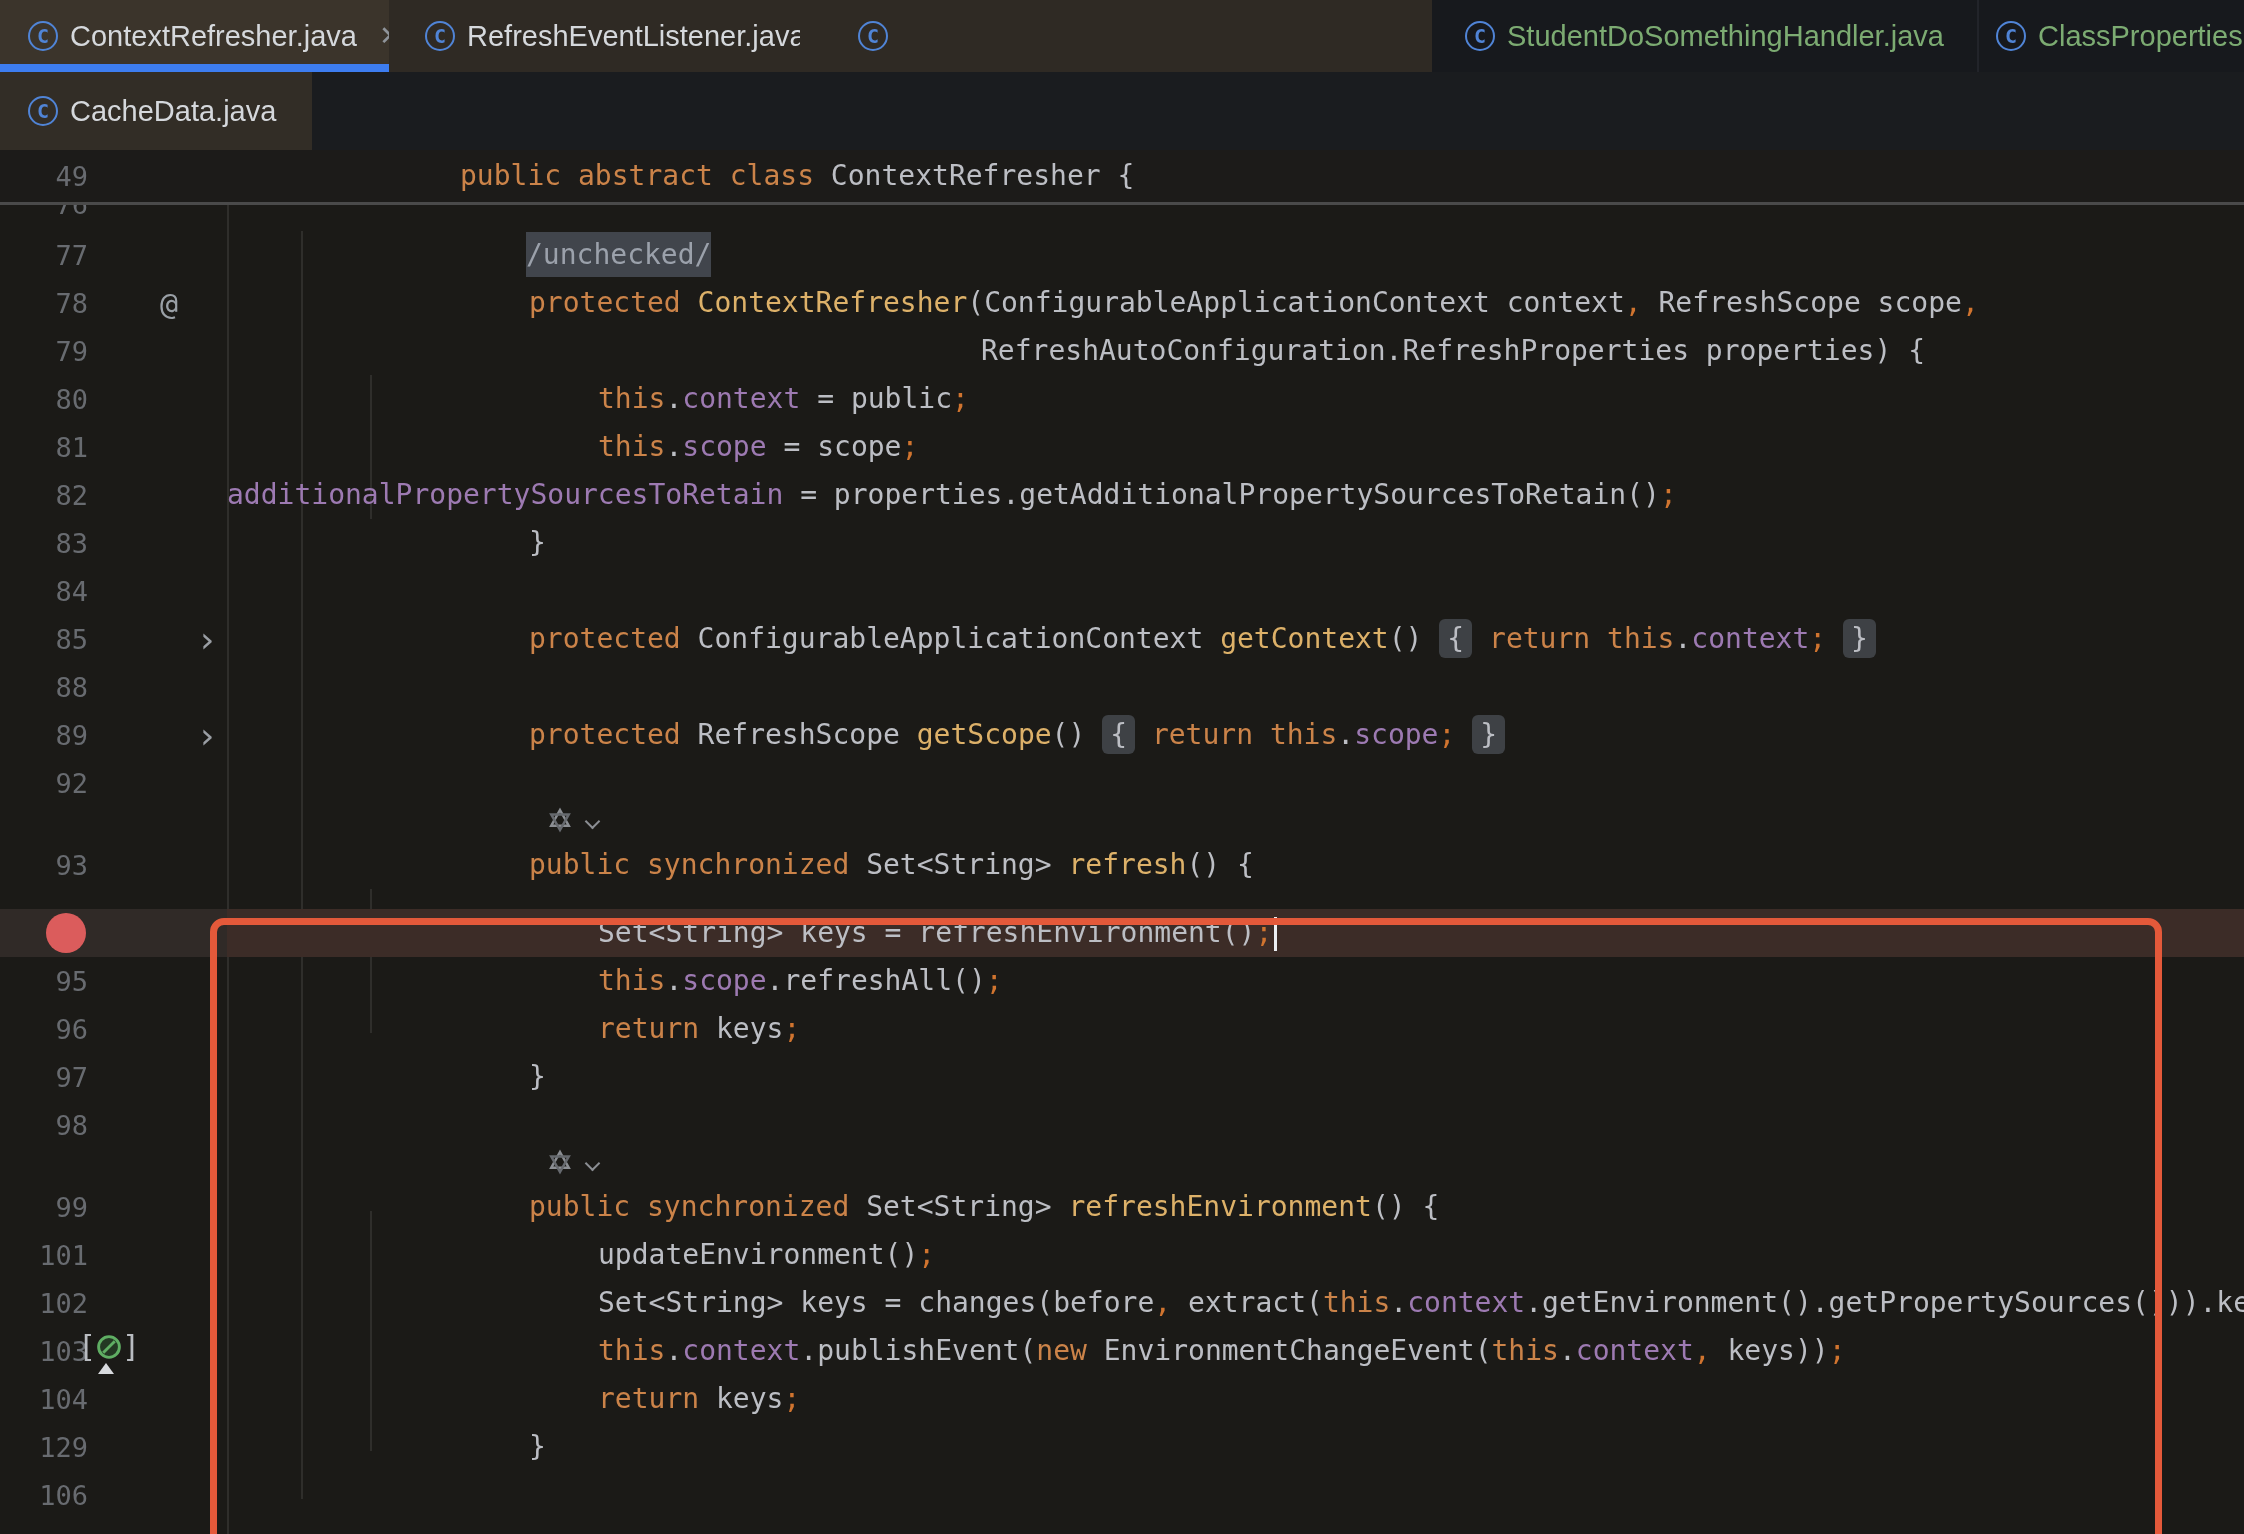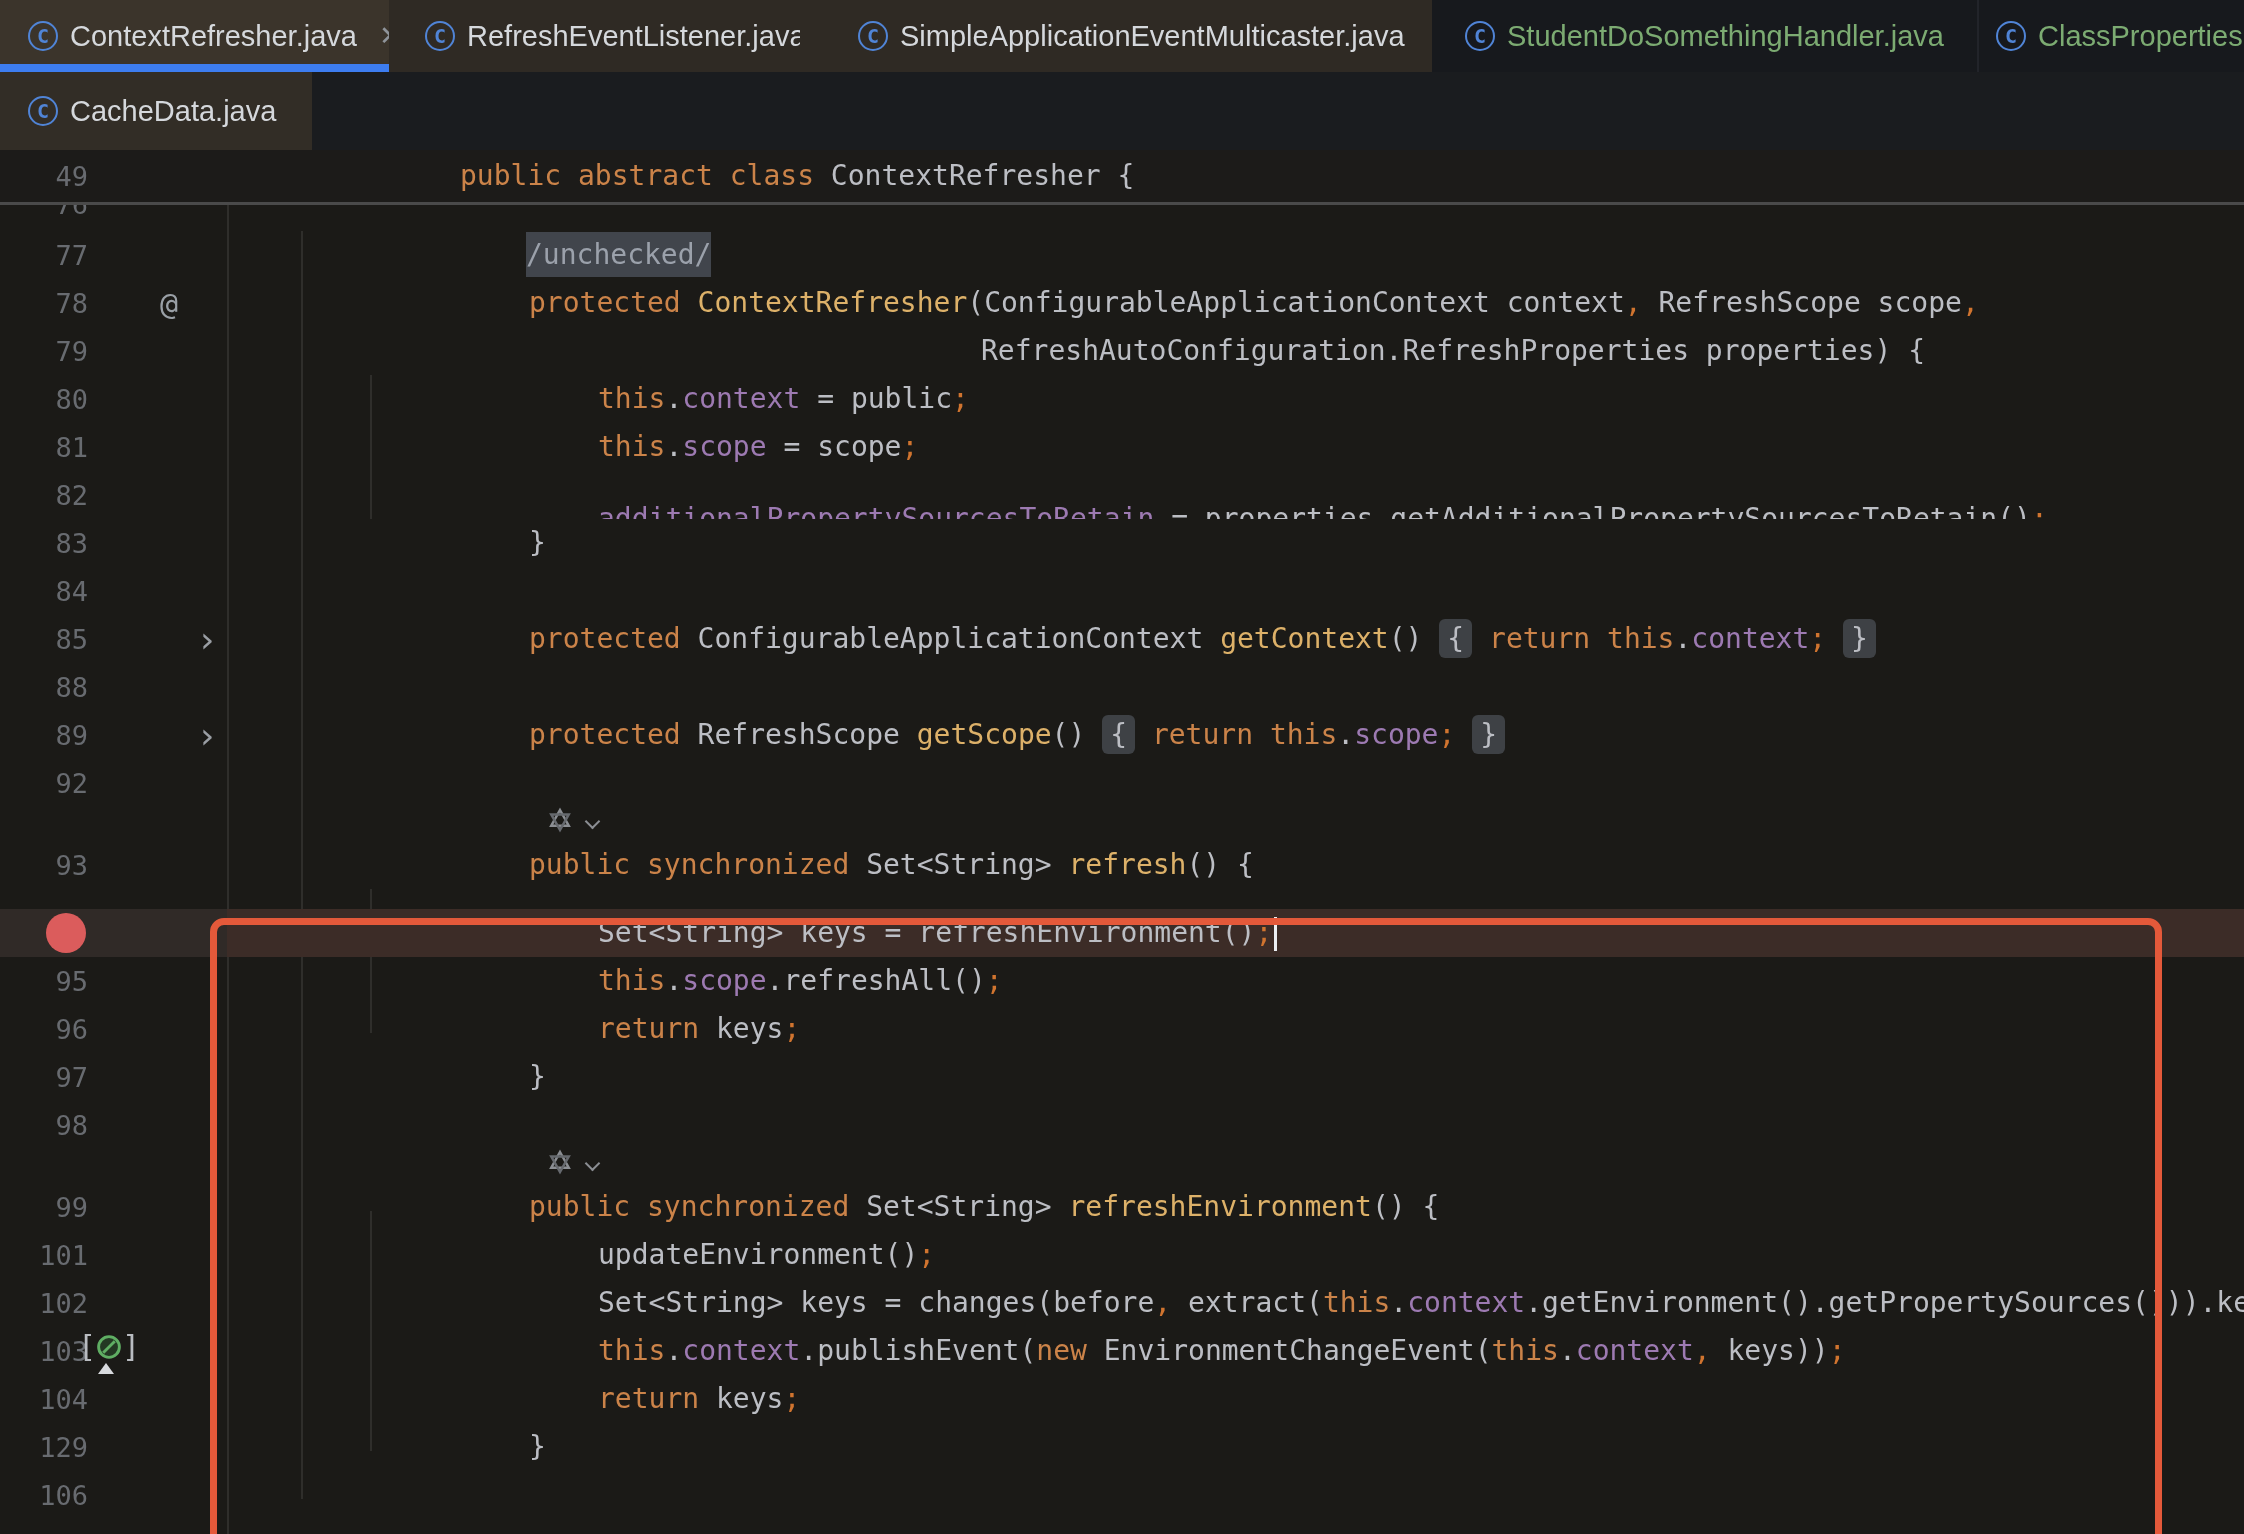--- a/index.html
+++ b/index.html
@@ -91,21 +91,20 @@
       <span class="cicon">C</span>
       <span class="tab-label">ContextRefresher.java</span>
       <span class="closex">✕</span>
     </div>
     <div class="tab" style="width:411px;background:var(--tab-brown);padding-left:36px;">
       <span class="cicon">C</span>
       <span class="tab-label">RefreshEventListener.java</span>
     </div>
     <div class="tab" style="width:632px;background:var(--tab-brown);padding-left:58px;">
       <span class="cicon">C</span>
-      <span class="tab-label">SimpleApplicationEventMulticaster.java</span>
     </div>
     <div class="tab greent" style="width:545px;background:var(--bg-tabdark);padding-left:33px;">
       <span class="cicon">C</span>
       <span class="tab-label">StudentDoSomethingHandler.java</span>
     </div>
     <div class="tab greent" style="width:269px;background:var(--bg-tabdark);padding-left:17px;border-left:2px solid #22242a;">
       <span class="cicon">C</span>
       <span class="tab-label">ClassProperties.ja</span>
     </div>
   </div>
@@ -160,21 +159,21 @@
         <div class="row">
           <div class="gut">
             <span class="num">81</span>
           </div>
           <div class="code" style="padding-left: 371px;"><span class="k">this</span><span class="d">.</span><span class="f">scope</span><span class="d"> = scope</span><span class="p">;</span></div>
         </div>
         <div class="row">
           <div class="gut">
             <span class="num">82</span>
           </div>
-          <div class="code" style="padding-left: 371px; margin-top: 24px;"><span class="f">additionalPropertySourcesToRetain</span><span class="d"> = properties.getAdditionalPropertySourcesToRetain()</span><span class="p">;</span></div>
+          <div class="code" style=""><span class="f">additionalPropertySourcesToRetain</span><span class="d"> = properties.getAdditionalPropertySourcesToRetain()</span><span class="p">;</span></div>
         </div>
         <div class="row">
           <div class="gut">
             <span class="num">83</span>
           </div>
           <div class="code" style="padding-left: 302px;"><span class="d">}</span></div>
         </div>
         <div class="row">
           <div class="gut">
             <span class="num">84</span>

